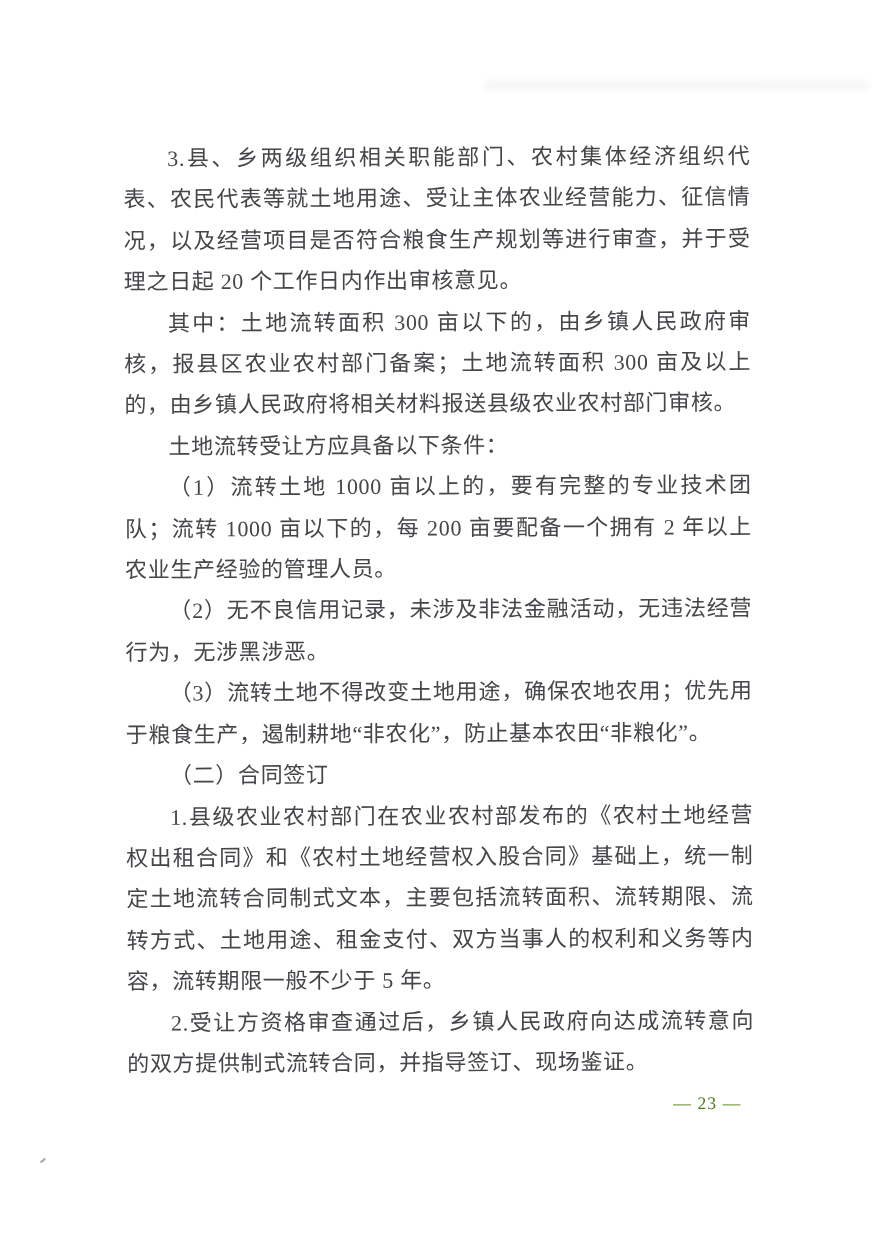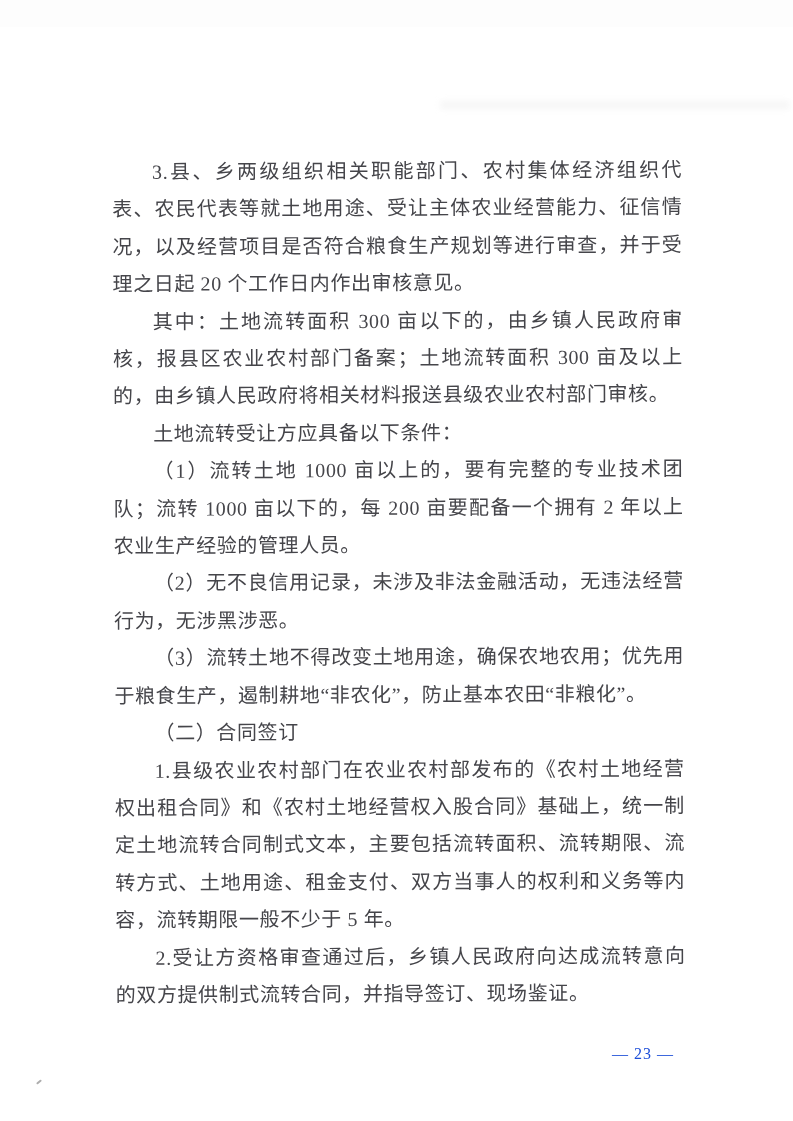--- a/index.html
+++ b/index.html
@@ -8,21 +8,20 @@
     height: 1121px;
     position: relative;
     overflow: hidden;
     background: #fdfdfd;
     font-family: "Liberation Serif", serif;
   }
   .page {
     position: absolute;
     inset: 0;
     background: #ffffff;
-    margin-top: 27px;
   }
   
   .smudge {
     position: absolute;
     left: 440px;
     top: 74px;
     width: 350px;
     height: 8px;
     background: #ececec;
     opacity: 0.5;
@@ -43,26 +42,26 @@
   }
   .content p {
     margin: 0;
     padding: 0;
     text-indent: 2em;
     letter-spacing: 0.6px;
   }
   .page-number {
     position: absolute;
     left: 606px;
-    top: 1018px;
+    top: 995px;
     width: 74px;
     text-align: center;
     font-size: 16px;
     letter-spacing: 1px;
-    color: #1d4ed8;
+    color: #4d7c0f;
   }
   
   .speck {
     position: absolute;
     left: 36px;
     top: 1054px;
     width: 6px;
     height: 2px;
     background: #8a8a8a;
     opacity: 0.7;

